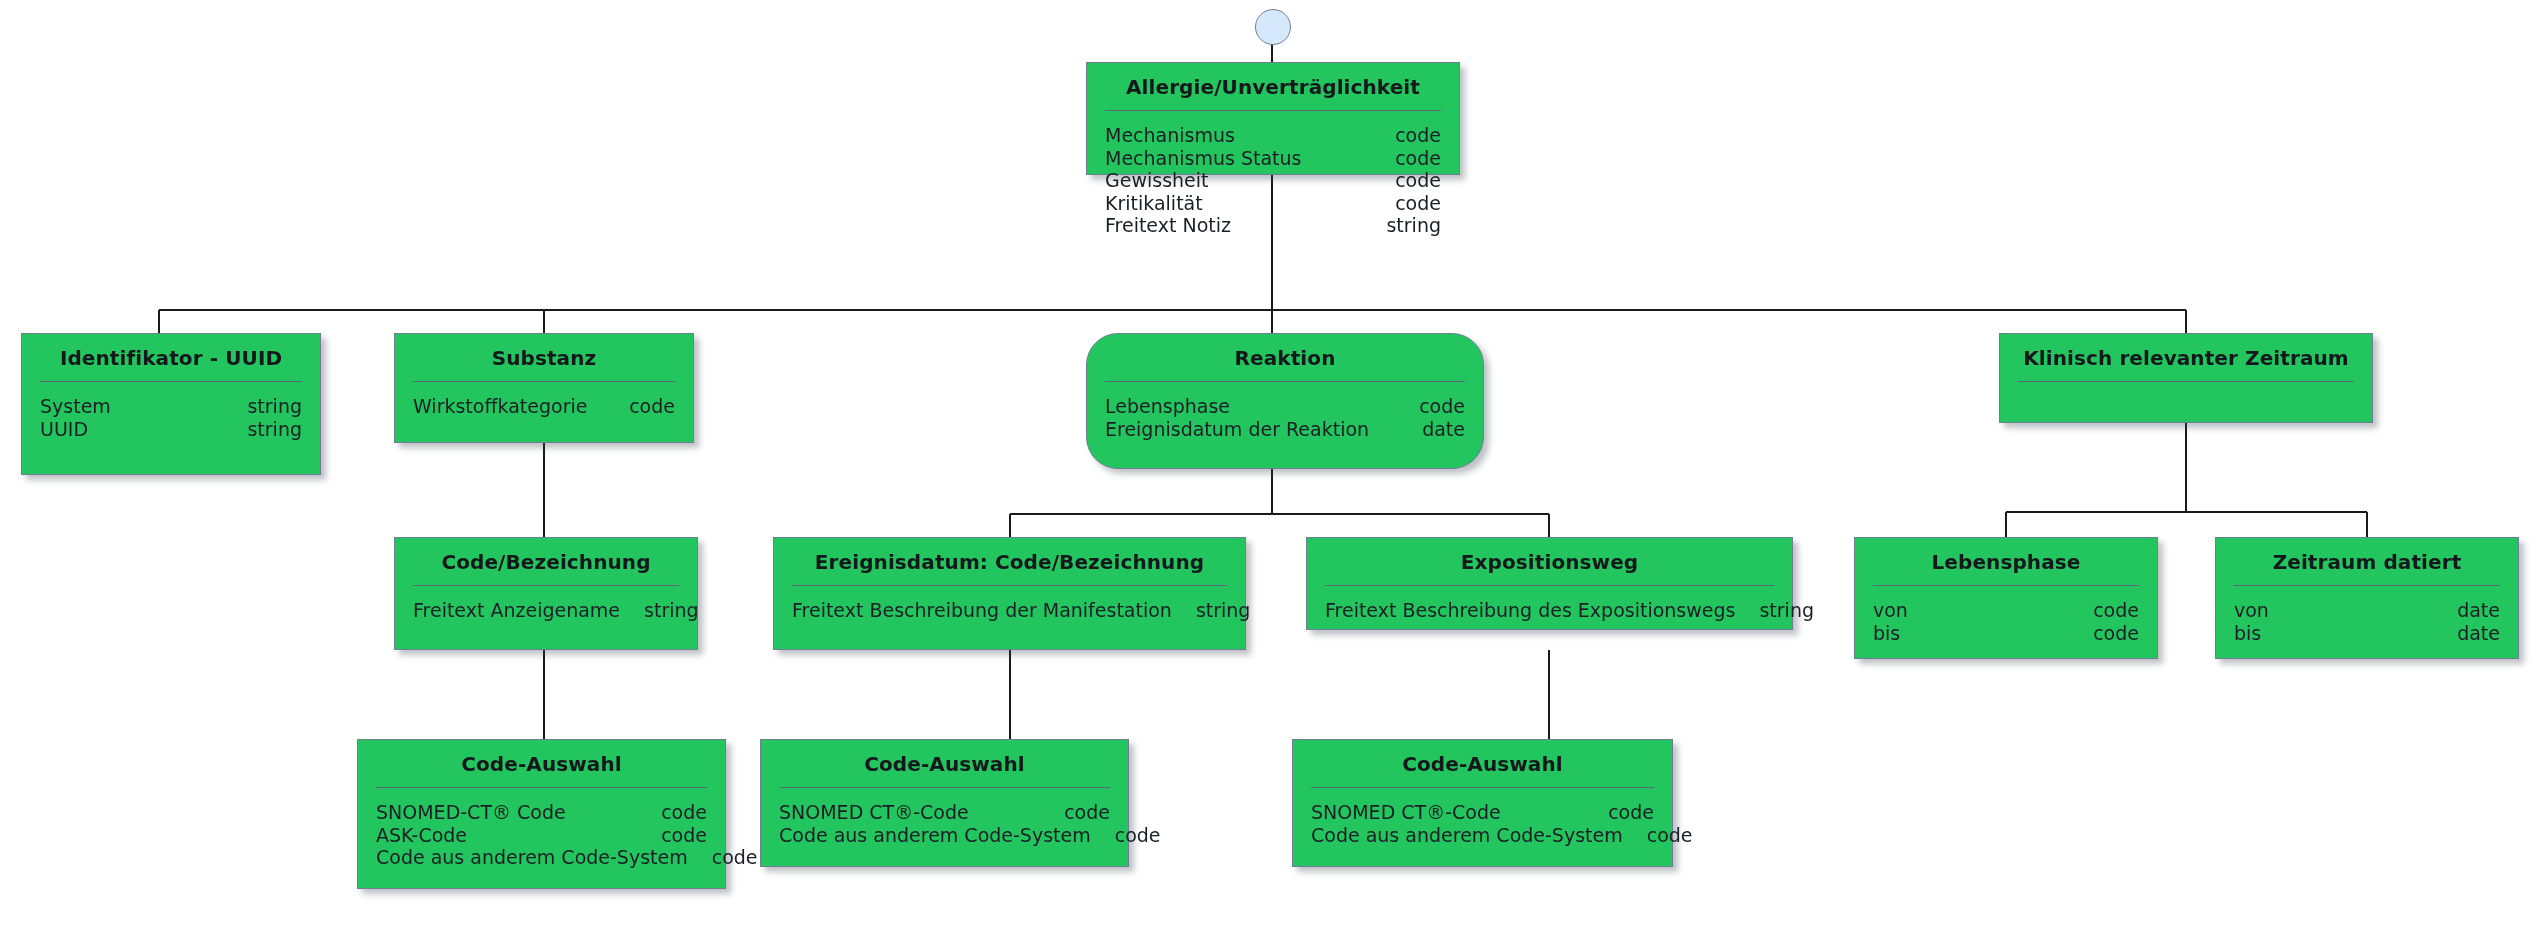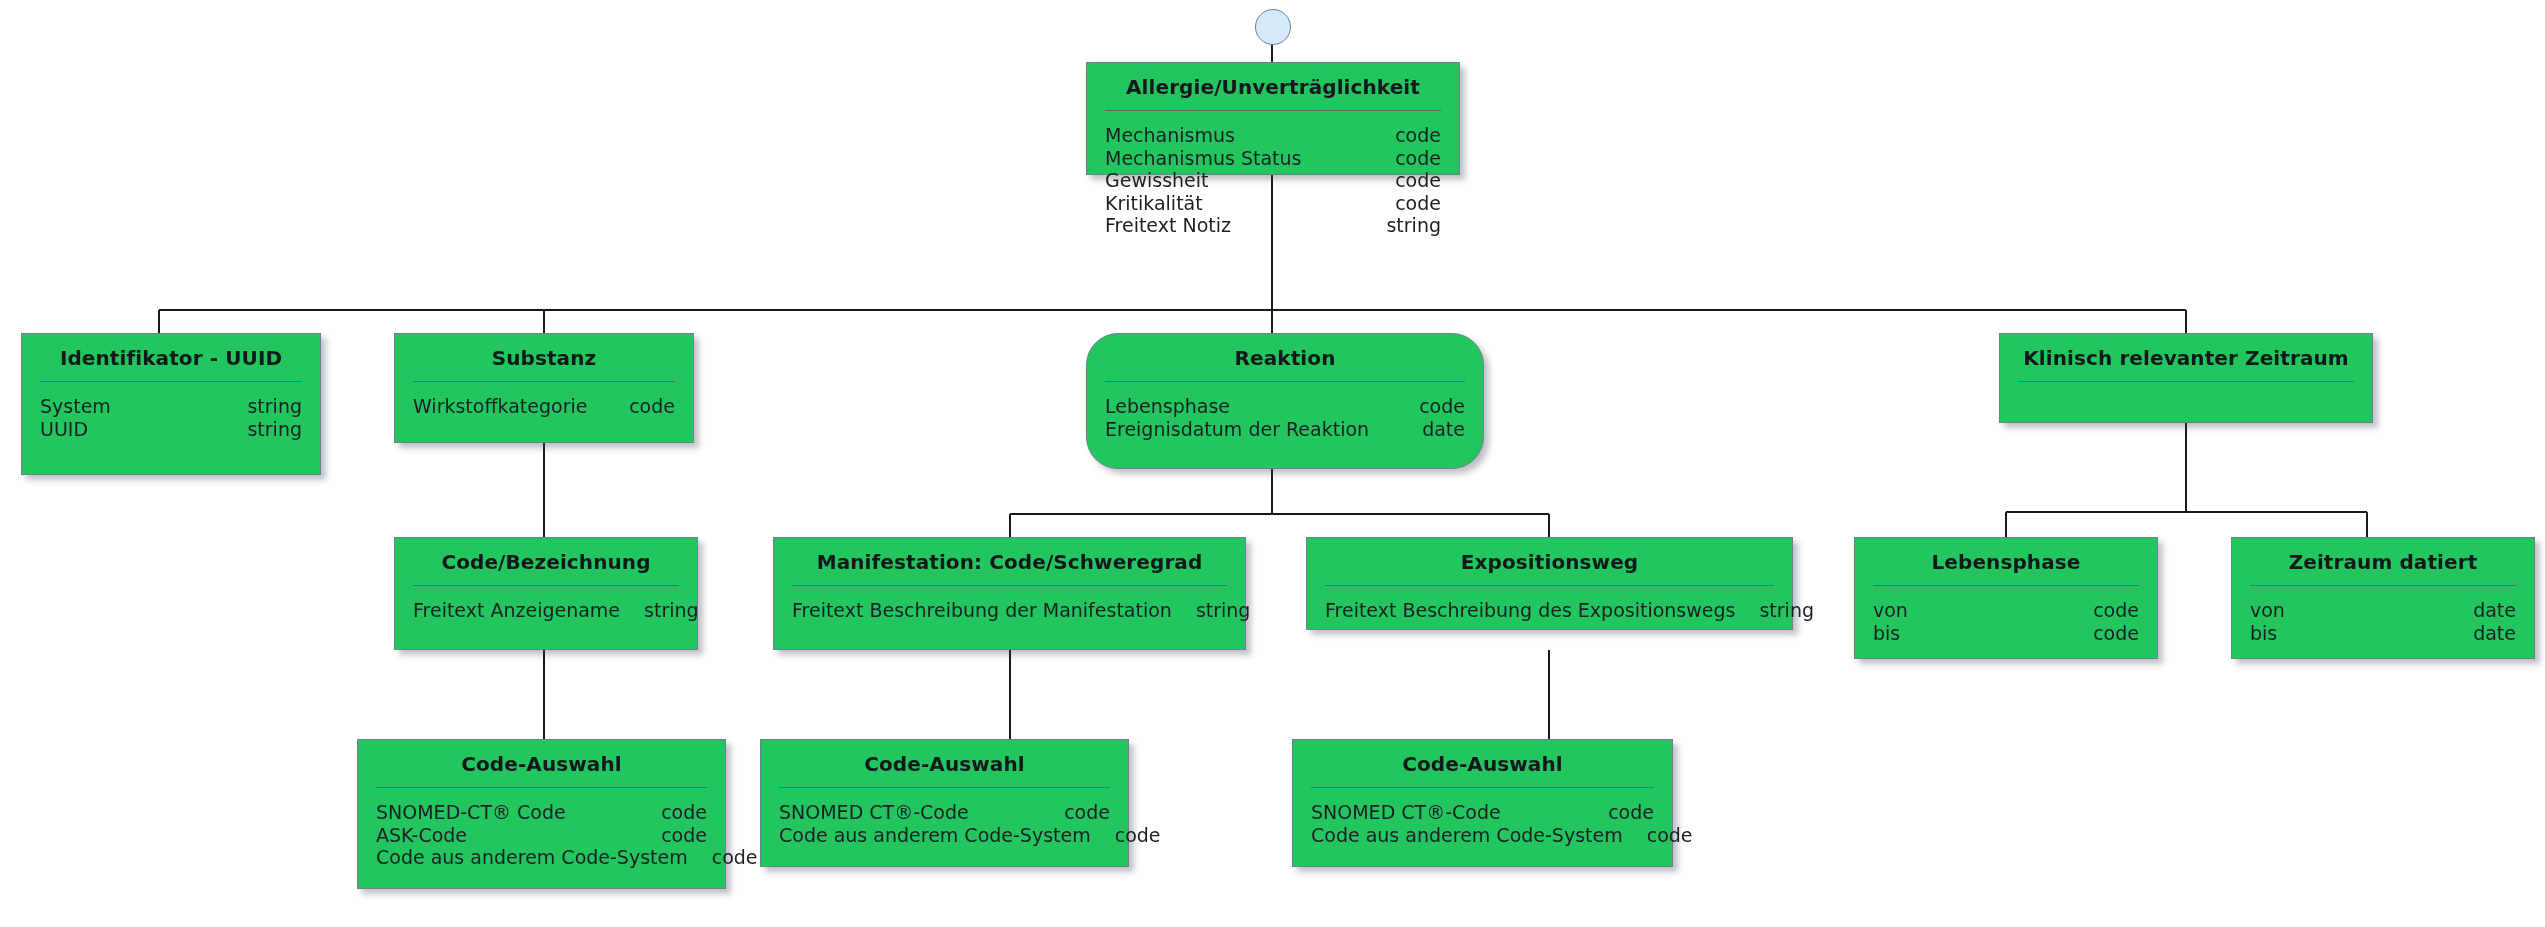--- a/index.html
+++ b/index.html
@@ -175,21 +175,21 @@
         <div class="node-title">Code/Bezeichnung</div>
         <div class="node-sep"></div>
         <div class="attrs">
           <div class="attr-row">
             <span class="attr-name">Freitext Anzeigename</span>
             <span class="attr-type">string</span>
           </div>
         </div>
       </div>
       <div class="node" style="left: 773px; top: 537px; width: 473px; height: 113px;">
-        <div class="node-title">Manifestation: Code/Schweregrad</div>
+        <div class="node-title">Ereignisdatum: Code/Bezeichnung</div>
         <div class="node-sep"></div>
         <div class="attrs">
           <div class="attr-row">
             <span class="attr-name">Freitext Beschreibung der Manifestation</span>
             <span class="attr-type">string</span>
           </div>
         </div>
       </div>
       <div class="node" style="left: 1306px; top: 537px; width: 487px; height: 93px;">
         <div class="node-title">Expositionsweg</div>
@@ -208,21 +208,21 @@
           <div class="attr-row">
             <span class="attr-name">von</span>
             <span class="attr-type">code</span>
           </div>
           <div class="attr-row">
             <span class="attr-name">bis</span>
             <span class="attr-type">code</span>
           </div>
         </div>
       </div>
-      <div class="node" style="left: 2215px; top: 537px; width: 304px; height: 122px; margin-left: 16px;">
+      <div class="node" style="left: 2215px; top: 537px; width: 304px; height: 122px;">
         <div class="node-title">Zeitraum datiert</div>
         <div class="node-sep"></div>
         <div class="attrs">
           <div class="attr-row">
             <span class="attr-name">von</span>
             <span class="attr-type">date</span>
           </div>
           <div class="attr-row">
             <span class="attr-name">bis</span>
             <span class="attr-type">date</span>

